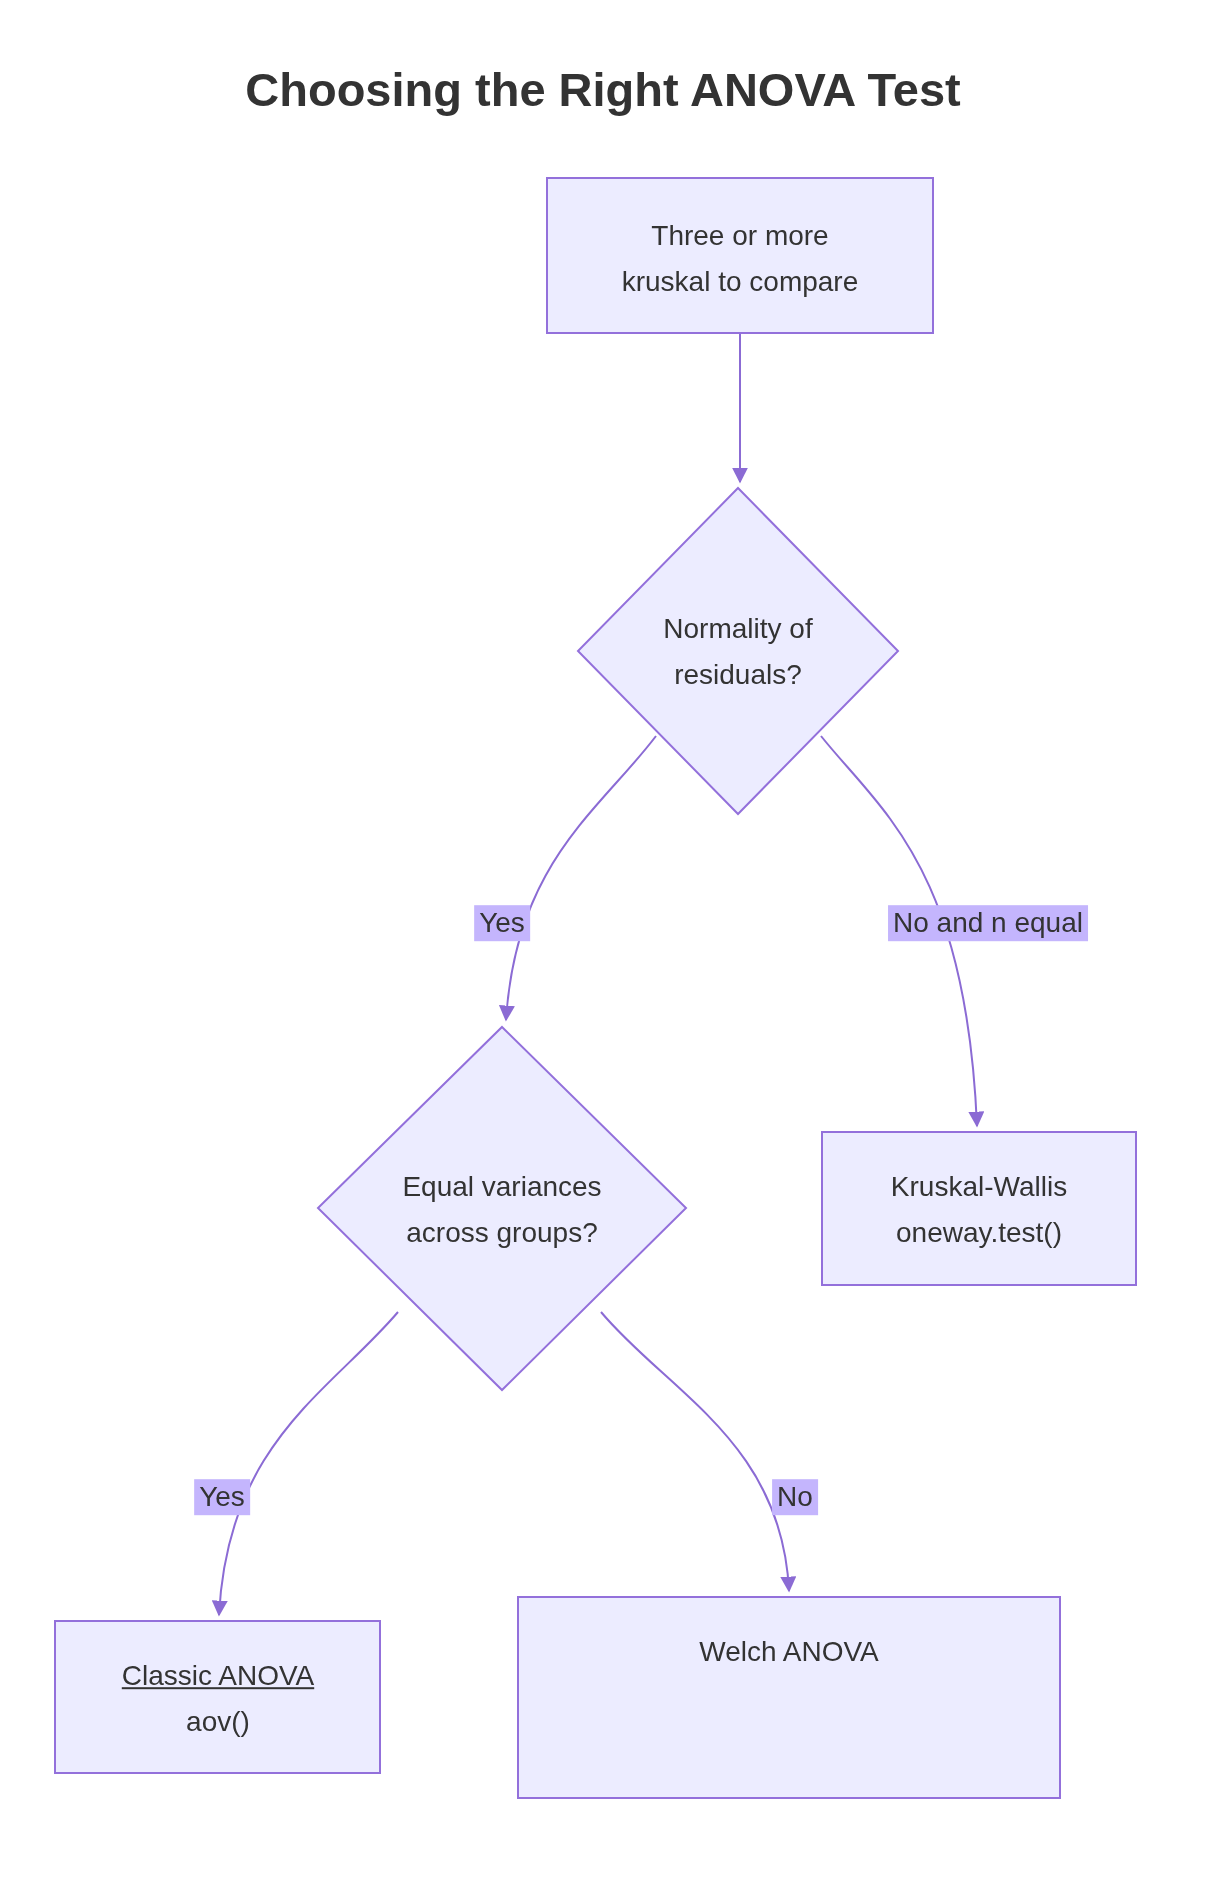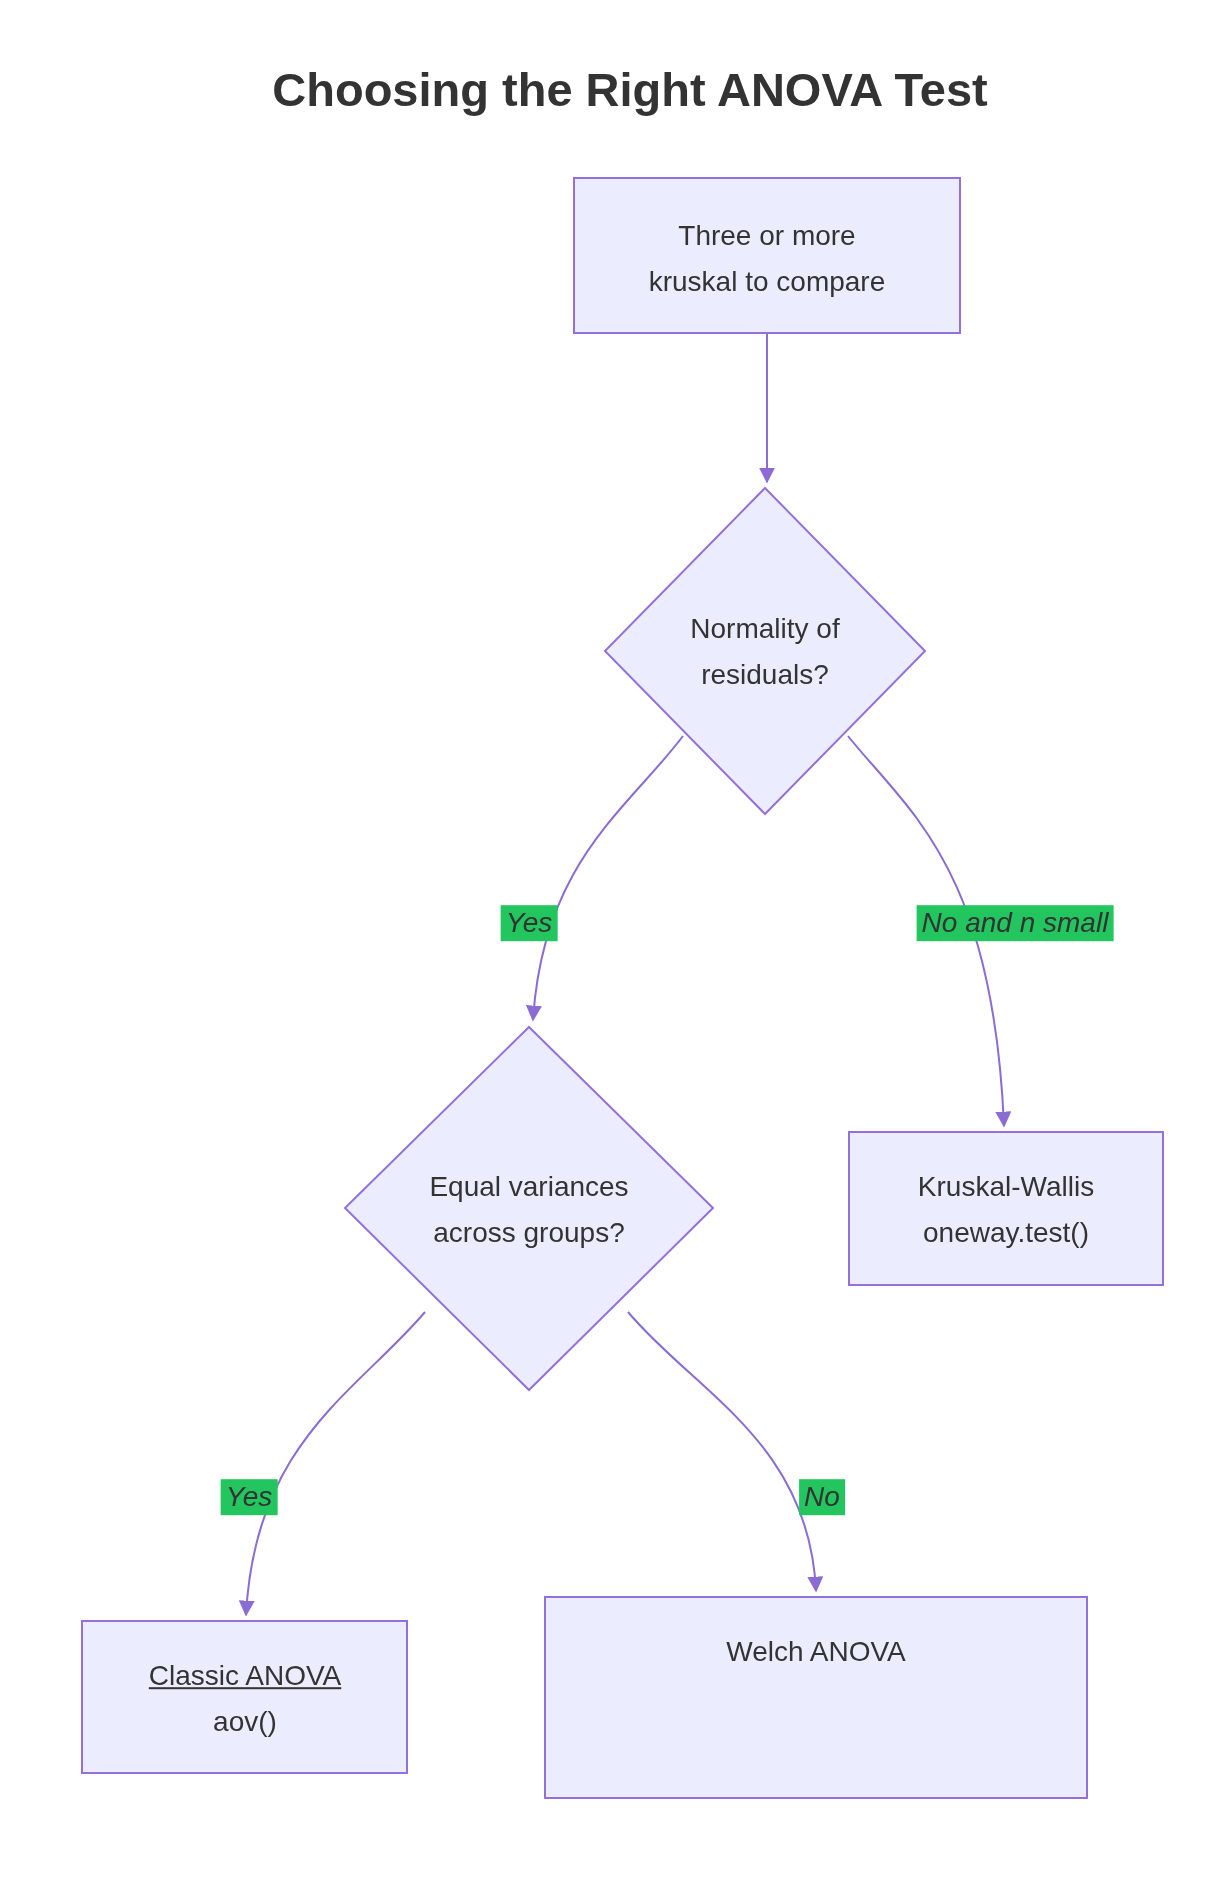--- a/index.html
+++ b/index.html
@@ -1,32 +1,32 @@
 <!DOCTYPE html>
 <html><head>
 <meta charset="utf-8">
 <style>
   html,body{margin:0;padding:0;}
   body{
     width:1206px;height:1880px;position:relative;background:#ffffff;
     font-family:"Liberation Sans","DejaVu Sans",sans-serif;color:#333333;
     overflow:hidden;
   }
-  .stage{position:absolute;inset:0;margin-left:27px;}
+  .stage{position:absolute;inset:0;}
   svg.flow{position:absolute;left:0;top:0;}
   .page-title{
     position:absolute;top:62px;left:0;width:1206px;text-align:center;
     font-size:47px;font-weight:700;color:#333333;white-space:nowrap;
   }
   .lbl{
     position:absolute;transform:translate(-50%,-50%);
     font-size:28px;line-height:1.2;color:#333333;white-space:nowrap;
   }
   .edge-lbl{
-    background:#22c55e;padding:1px 5px;font-style:italic;
+    background:#c4b5fd;padding:1px 5px;
   }
 </style>
 </head>
 <body>
 
 <div class="stage">
 
   <svg class="flow" width="1206" height="1880" viewBox="0 0 1206 1880">
     <defs>
       <marker id="arrow" viewBox="0 0 10 10" refX="9" refY="5" markerWidth="8" markerHeight="8" orient="auto-start-reverse" markerUnits="strokeWidth">
@@ -61,17 +61,17 @@
 
   <span class="lbl" style="left:979px;top:1187px;text-align:center;">Kruskal-Wallis</span>
   <span class="lbl" style="left:979px;top:1233px;">oneway.test()</span>
 
   <span class="lbl" style="left:218px;top:1676px;text-decoration:underline;">Classic ANOVA</span>
   <span class="lbl" style="left:218px;top:1722px;text-align:right;">aov()</span>
 
   <span class="lbl" style="left:789px;top:1652px;">Welch ANOVA</span>
 
   <span class="lbl edge-lbl" style="left:502px;top:923px;">Yes</span>
-  <span class="lbl edge-lbl" style="left:988px;top:923px;">No and n small</span>
+  <span class="lbl edge-lbl" style="left:988px;top:923px;">No and n equal</span>
   <span class="lbl edge-lbl" style="left:222px;top:1497px;">Yes</span>
   <span class="lbl edge-lbl" style="left:795px;top:1497px;">No</span>
 
 </div>
 
 </body></html>

